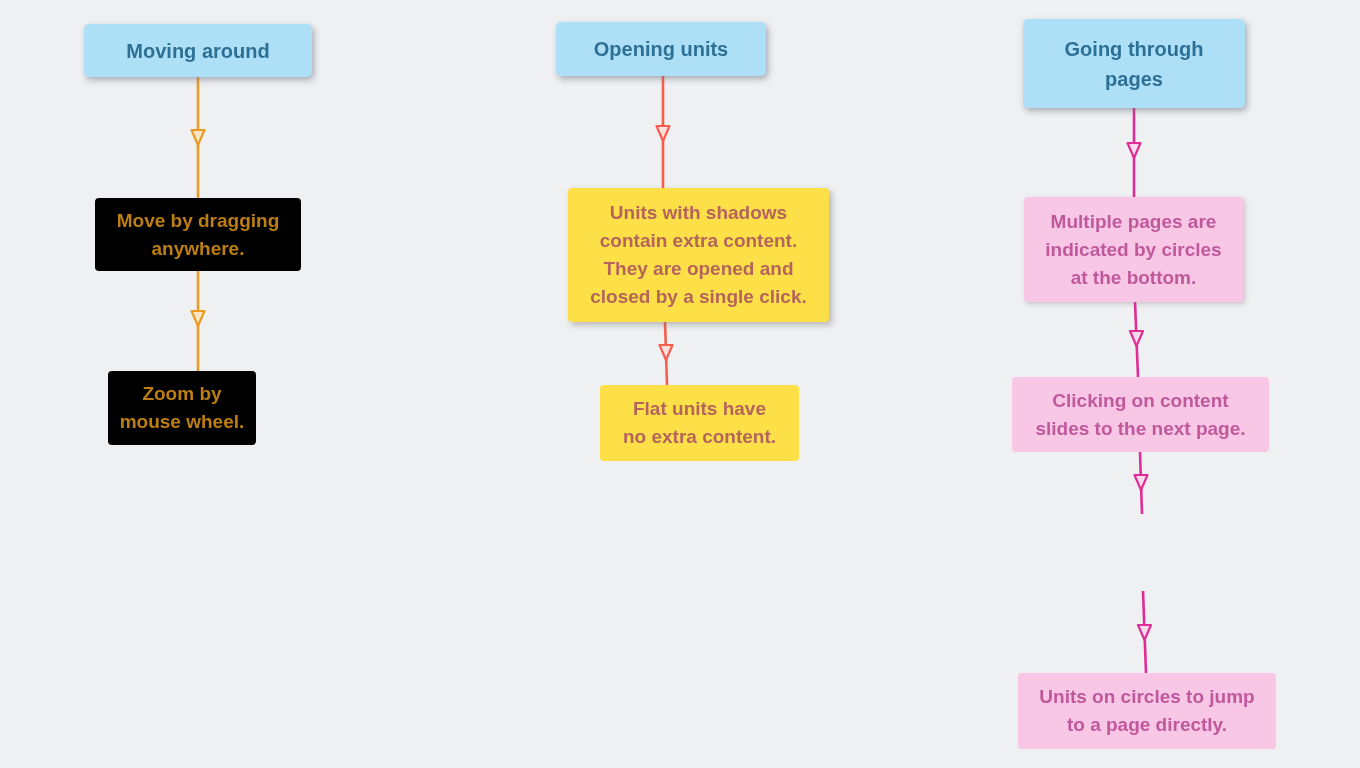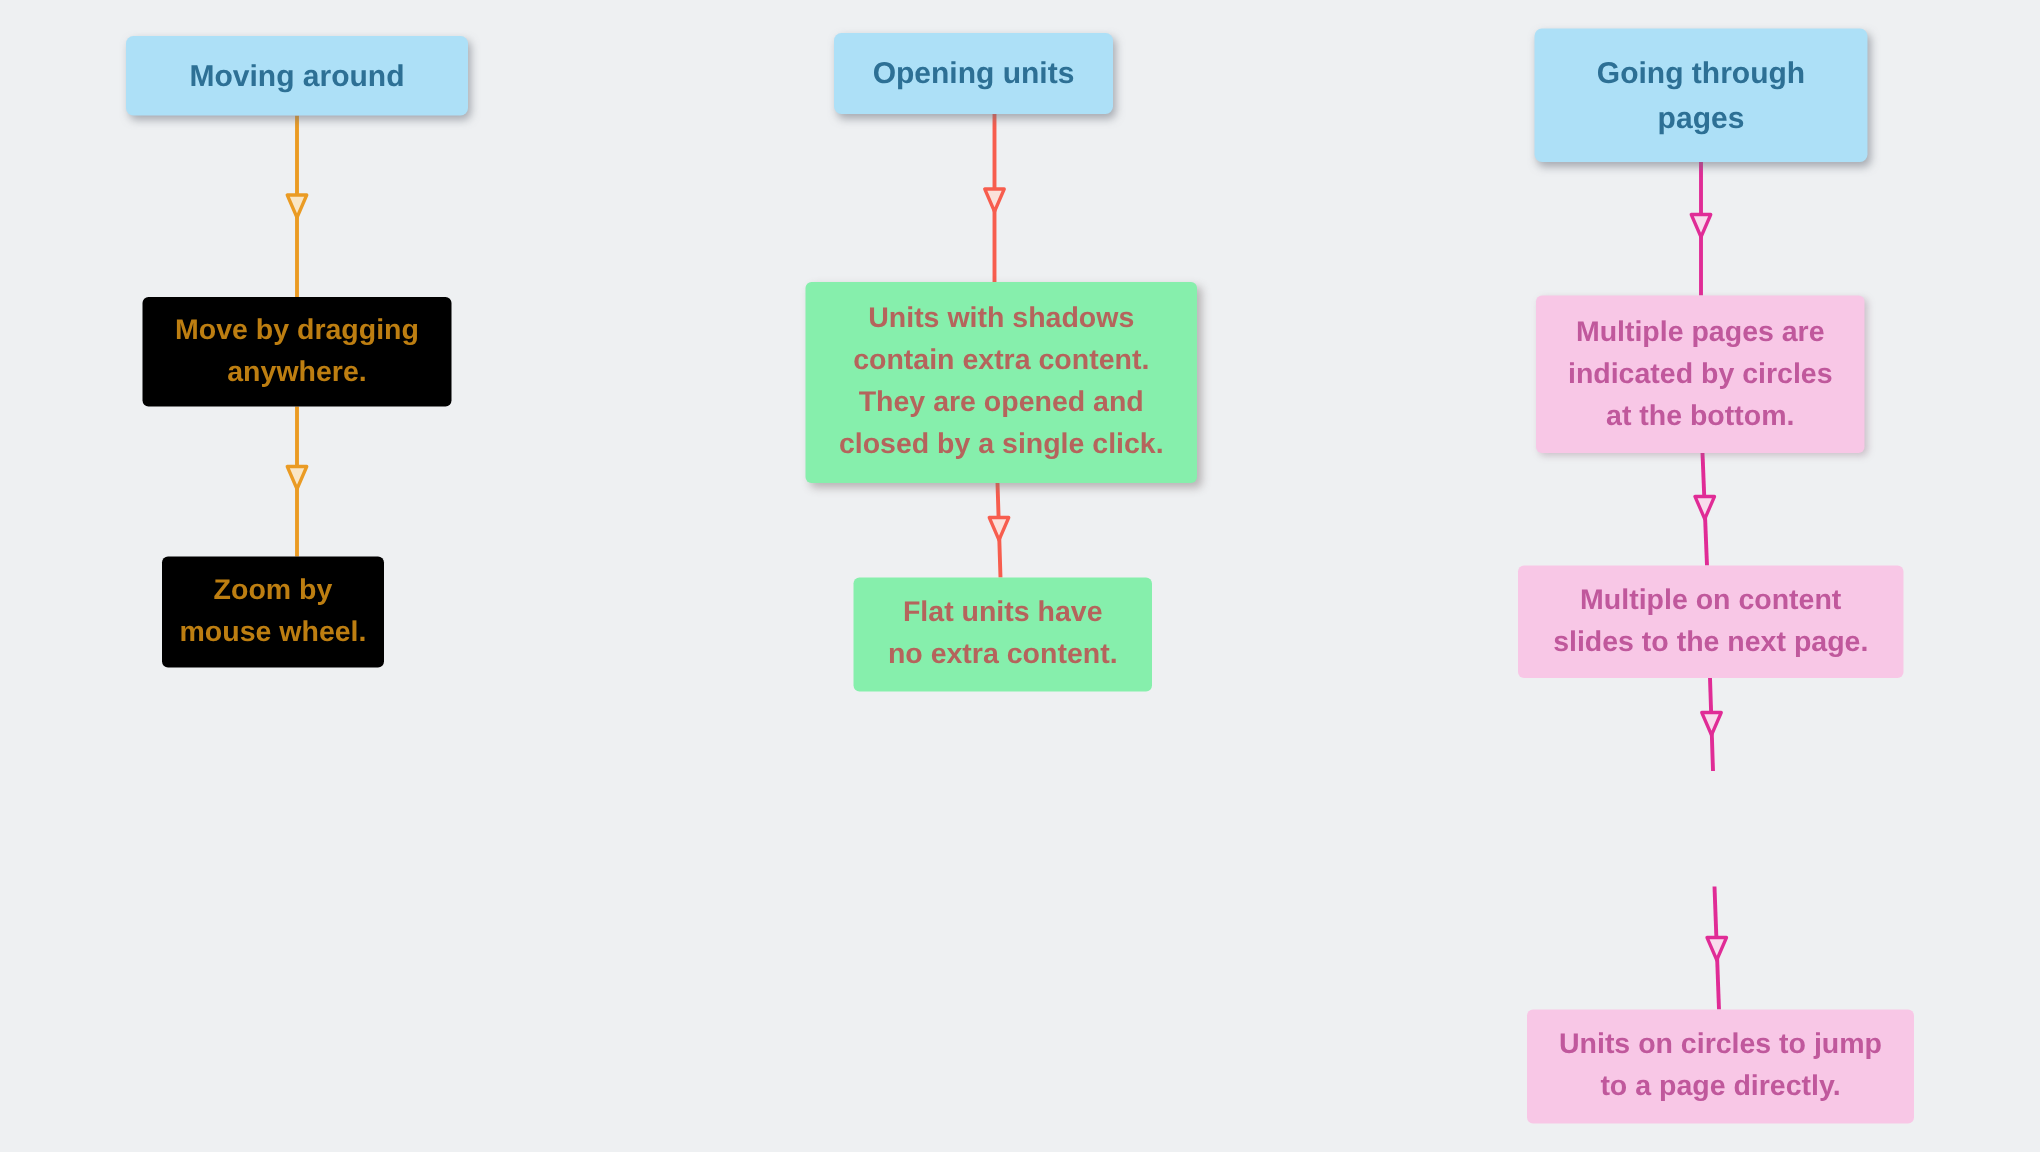--- a/index.html
+++ b/index.html
@@ -16,21 +16,21 @@
     text-align:center;white-space:pre-line;
     font-weight:bold;box-sizing:border-box;
   }
   .title{
     background:#ade0f7;color:#2d7095;
     font-size:20px;line-height:30px;border-radius:5px;
     box-shadow:2px 3px 6px rgba(110,115,125,.55);
   }
   .node{font-size:19px;line-height:28px;border-radius:4px;}
   .theme-orange .node, .node.orange{background:#000000;color:#bd7e11;}
-  .node.salmon{background:#86efac;color:#b5645c;}
+  .node.salmon{background:#fde047;color:#b5645c;margin-left:31px;}
   .node.pink{background:#f8c7e6;color:#c0589c;}
   .shadowed{box-shadow:3px 3px 6px rgba(120,110,110,.45);}
   .shadowed-soft{box-shadow:2px 2px 5px rgba(140,110,130,.35);}
 </style>
 </head>
 <body>
 
 <div id="canvas">
 
   <svg class="connectors" width="1360" height="768" viewBox="0 0 1360 768">
@@ -62,37 +62,37 @@
   </svg>
 
   <div class="unit title" style="left:84px;top:24px;width:228px;height:53px;">Moving around</div>
 
   <div class="unit node orange" style="left:95px;top:198px;width:206px;height:73px;">Move by dragging
 anywhere.</div>
 
   <div class="unit node orange" style="left:108px;top:371px;width:148px;height:74px;">Zoom by
 mouse wheel.</div>
 
-  <div class="unit title" style="left:556px;top:22px;width:186px;height:54px;">Opening units</div>
+  <div class="unit title" style="left:556px;top:22px;width:210px;height:54px;">Opening units</div>
 
   <div class="unit node salmon shadowed" style="left:537px;top:188px;width:261px;height:134px;">Units with shadows
 contain extra content.
 They are opened and
 closed by a single click.</div>
 
   <div class="unit node salmon" style="left:569px;top:385px;width:199px;height:76px;text-align:center;">Flat units have
 no extra content.</div>
 
   <div class="unit title" style="left:1023px;top:19px;width:222px;height:89px;">Going through
 pages</div>
 
   <div class="unit node pink shadowed-soft" style="left:1024px;top:197px;width:219px;height:105px;">Multiple pages are
 indicated by circles
 at the bottom.</div>
 
-  <div class="unit node pink" style="left:1012px;top:377px;width:257px;height:75px;">Multiple on content
+  <div class="unit node pink" style="left:1012px;top:377px;width:257px;height:75px;">Clicking on content
 slides to the next page.</div>
 
 
   <div class="unit node pink" style="left:1018px;top:673px;width:258px;height:76px;">Units on circles to jump
 to a page directly.</div>
 
 </div>
 
 </body></html>

